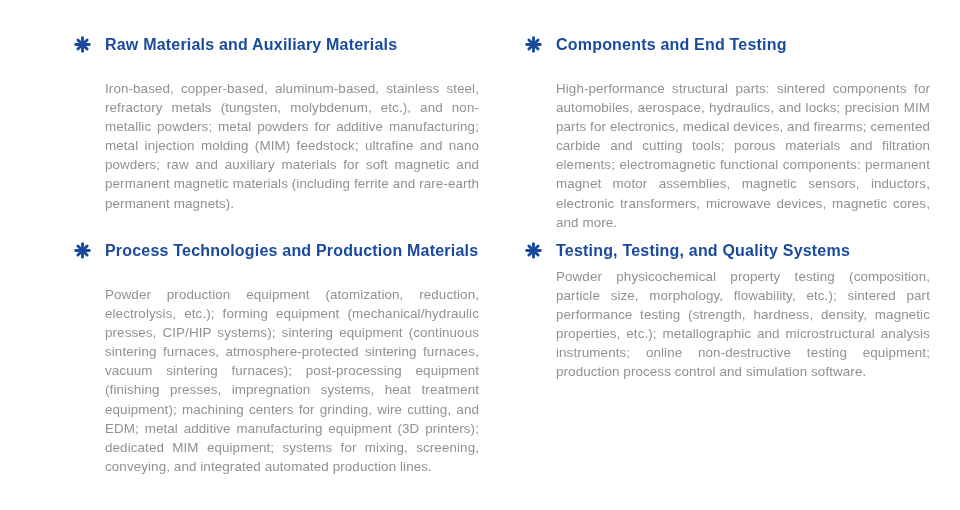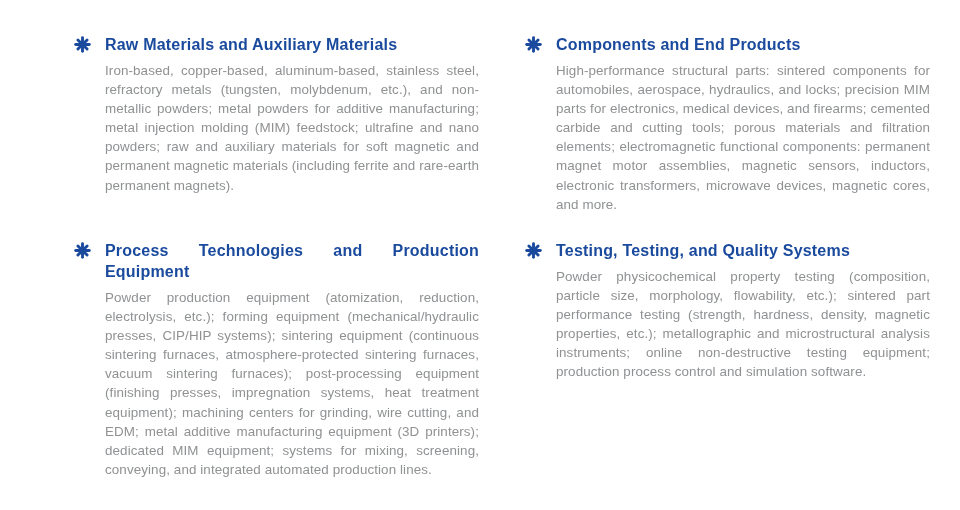--- a/index.html
+++ b/index.html
@@ -47,21 +47,21 @@
   .content { flex: 1 1 auto; min-width: 0; }
   .title {
     color: var(--accent);
     font-size: 16px;
     font-weight: bold;
     line-height: 21px;
     letter-spacing: 0.2px;
     text-align: justify;
   }
   .body {
-    margin-top: 6px;
+    margin-top: 24px;
     color: var(--body-gray);
     font-size: 13.4px;
     line-height: 19.1px;
     letter-spacing: 0.1px;
     text-align: justify;
   }
   .card--tight .body { margin-top: 6px; }
 </style>
 </head>
 <body>
@@ -91,38 +91,38 @@
         <svg width="17" height="17" viewBox="0 0 20 20" aria-hidden="true">
           <g stroke="currentColor" stroke-width="3.4" stroke-linecap="round">
             <line x1="10" y1="2" x2="10" y2="18"></line>
             <line x1="2" y1="10" x2="18" y2="10"></line>
             <line x1="4.6" y1="4.6" x2="15.4" y2="15.4"></line>
             <line x1="4.6" y1="15.4" x2="15.4" y2="4.6"></line>
           </g>
         </svg>
       </span>
       <div class="content">
-        <h2 class="title">Components and End Products</h2>
+        <h2 class="title">Components and End Testing</h2>
         <p class="body">High-performance structural parts: sintered components for automobiles, aerospace, hydraulics, and locks; precision MIM parts for electronics, medical devices, and firearms; cemented carbide and cutting tools; porous materials and filtration elements; electromagnetic functional components: permanent magnet motor assemblies, magnetic sensors, inductors, electronic transformers, microwave devices, magnetic cores, and more.</p>
       </div>
     </section>
 
     <section class="card">
       <span class="bullet">
         <svg width="17" height="17" viewBox="0 0 20 20" aria-hidden="true">
           <g stroke="currentColor" stroke-width="3.4" stroke-linecap="round">
             <line x1="10" y1="2" x2="10" y2="18"></line>
             <line x1="2" y1="10" x2="18" y2="10"></line>
             <line x1="4.6" y1="4.6" x2="15.4" y2="15.4"></line>
             <line x1="4.6" y1="15.4" x2="15.4" y2="4.6"></line>
           </g>
         </svg>
       </span>
       <div class="content">
-        <h2 class="title">Process Technologies and Production Equipment</h2>
+        <h2 class="title">Process Technologies and Production Materials</h2>
         <p class="body">Powder production equipment (atomization, reduction, electrolysis, etc.); forming equipment (mechanical/hydraulic presses, CIP/HIP systems); sintering equipment (continuous sintering furnaces, atmosphere-protected sintering furnaces, vacuum sintering furnaces); post-processing equipment (finishing presses, impregnation systems, heat treatment equipment); machining centers for grinding, wire cutting, and EDM; metal additive manufacturing equipment (3D printers); dedicated MIM equipment; systems for mixing, screening, conveying, and integrated automated production lines.</p>
       </div>
     </section>
 
     <section class="card card--tight">
       <span class="bullet">
         <svg width="17" height="17" viewBox="0 0 20 20" aria-hidden="true">
           <g stroke="currentColor" stroke-width="3.4" stroke-linecap="round">
             <line x1="10" y1="2" x2="10" y2="18"></line>
             <line x1="2" y1="10" x2="18" y2="10"></line>

